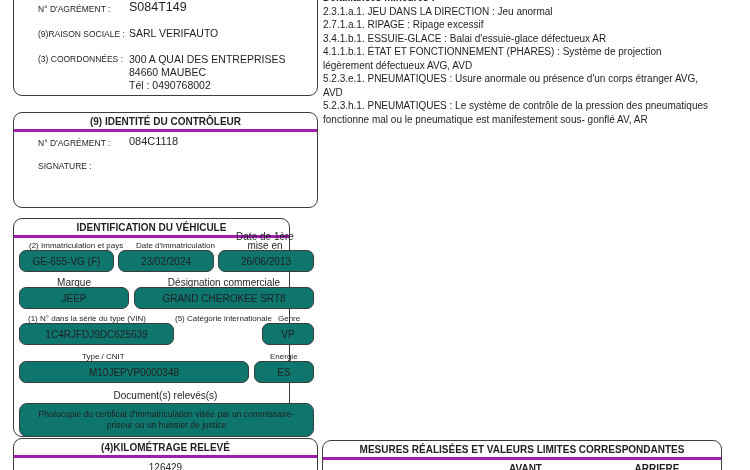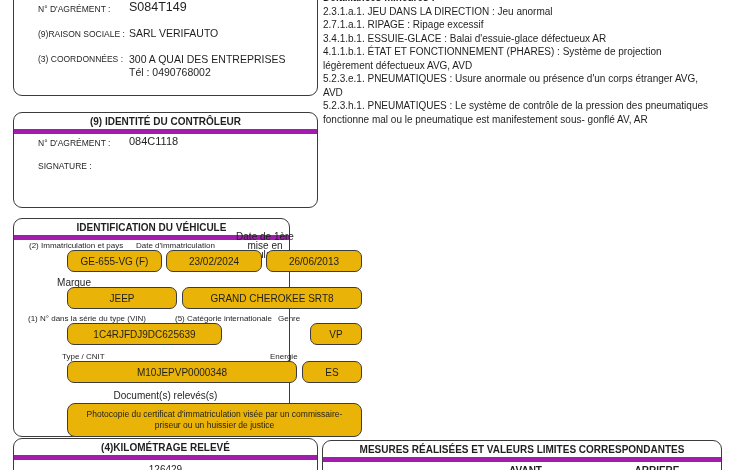--- a/index.html
+++ b/index.html
@@ -8,32 +8,32 @@
     background:#ffffff;color:#1f1f1f;
     font-family:"Liberation Sans", sans-serif;
     -webkit-font-smoothing:antialiased;
   }
   .box{
     position:absolute;border:1px solid #3c3c3c;border-radius:9px;
     background:#fff;box-sizing:border-box;
   }
   .box-title{
     font-weight:bold;text-align:center;font-size:10px;
-    border-bottom:5px solid #a21caf;padding:3px 0 2px;
+    border-bottom:3px solid #a21caf;padding:3px 0 2px;
   }
   .abs{position:absolute;padding-left:15px;}
   .lbl{font-size:8.5px;white-space:nowrap;}
   .val10{font-size:10.5px;white-space:nowrap;}
   .flabel{position:absolute;font-size:8px;white-space:nowrap;}
   .flabel-c{position:absolute;font-size:10px;text-align:center;line-height:9px;}
   .vbox{
     position:absolute;border:1px solid #3c3c3c;border-radius:7px;
     box-sizing:border-box;height:22px;font-size:10px;
     display:flex;align-items:center;justify-content:center;
-    white-space:nowrap;background:#eab308;margin-left:48px;
+    white-space:nowrap;background:#0f766e;
   }
   .defects{
     position:absolute;left:323px;top:-9px;width:390px;
     font-size:10px;line-height:13.5px;
   }
   .defects .heading{font-weight:bold;}
   .defects p{margin:0;}
   .defects .km-para{margin-top:13px;}
   .mes-cols{position:relative;height:16px;margin-top:3px;}
   .mes-col{position:absolute;top:0;font-weight:bold;font-size:10px;text-align:center;}
@@ -45,20 +45,21 @@
 <div class="box" id="box-agrement" style="left:13px;top:-16px;width:305px;height:112px;">
   <span class="abs lbl" style="left:9px;top:19px;">N° D'AGRÉMENT :</span>
   <span class="abs" style="left:100px;top:15px;font-size:12.5px;white-space:nowrap;">S084T149</span>
 
   <span class="abs lbl" style="left:9px;top:44px;">(9)RAISON SOCIALE :</span>
   <span class="abs val10" style="left:100px;top:42px;">SARL VERIFAUTO</span>
 
   <span class="abs lbl" style="left:9px;top:69px;">(3) COORDONNÉES :</span>
   <div class="abs" style="left:100px;top:68px;font-size:10.5px;line-height:13px;">
     <div>300 A QUAI DES ENTREPRISES</div>
+    <div>84660 MAUBEC</div>
     <div>Tél : 0490768002</div>
   </div>
 </div>
 
 <div class="box" id="box-controleur" style="left:13px;top:112px;width:305px;height:96px;">
   <div class="box-title">(9) IDENTITÉ DU CONTRÔLEUR</div>
   <span class="abs lbl" style="left:9px;top:25px;">N° D'AGRÉMENT :</span>
   <span class="abs" style="left:100px;top:22px;font-size:11px;white-space:nowrap;">084C1118</span>
   <span class="abs lbl" style="left:9px;top:48px;">SIGNATURE :</span>
 </div>
@@ -68,32 +69,33 @@
 
   <span class="flabel" style="left:15px;top:22px;">(2) Immatriculation et pays</span>
   <span class="flabel" style="left:122px;top:22px;">Date d'immatriculation</span>
   <span class="flabel-c" style="left:215px;top:13px;width:72px;">Date de 1ère mise en circulation</span>
 
   <div class="vbox" style="left:5px;top:31px;width:95px;">GE-655-VG (F)</div>
   <div class="vbox" style="left:104px;top:31px;width:96px;">23/02/2024</div>
   <div class="vbox" style="left:204px;top:31px;width:96px;">26/06/2013</div>
 
   <span class="flabel-c" style="left:5px;top:59px;width:110px;">Marque</span>
+  <span class="flabel-c" style="left:120px;top:59px;width:180px;">Désignation commerciale</span>
 
   <div class="vbox" style="left:5px;top:68px;width:110px;">JEEP</div>
   <div class="vbox" style="left:120px;top:68px;width:180px;">GRAND CHEROKEE SRT8</div>
 
   <span class="flabel" style="left:14px;top:95px;">(1) N° dans la série du type (VIN)</span>
   <span class="flabel" style="left:161px;top:95px;">(5) Catégorie internationale</span>
   <span class="flabel" style="left:264px;top:95px;">Genre</span>
 
   <div class="vbox" style="left:5px;top:104px;width:155px;text-align:center;">1C4RJFDJ9DC625639</div>
   <div class="vbox" style="left:248px;top:104px;width:52px;">VP</div>
 
-  <span class="flabel" style="left:48px;top:133px;">Type / CNIT</span>
+  <span class="flabel" style="left:68px;top:133px;">Type / CNIT</span>
   <span class="flabel" style="left:256px;top:133px;">Energie</span>
 
   <div class="vbox" style="left:5px;top:142px;width:230px;">M10JEPVP0000348</div>
   <div class="vbox" style="left:240px;top:142px;width:60px;">ES</div>
 
   <span class="flabel-c" style="left:0;top:172px;width:303px;">Document(s) relevés(s)</span>
   <div class="vbox" style="left:5px;top:184px;width:295px;height:30px;border-radius:8px;
               font-size:8.5px;white-space:normal;text-align:center;line-height:11px;padding:16px 14px;">Photocopie du certificat d'immatriculation visée par un commissaire-priseur ou un huissier de justice</div>
 </div>
 

